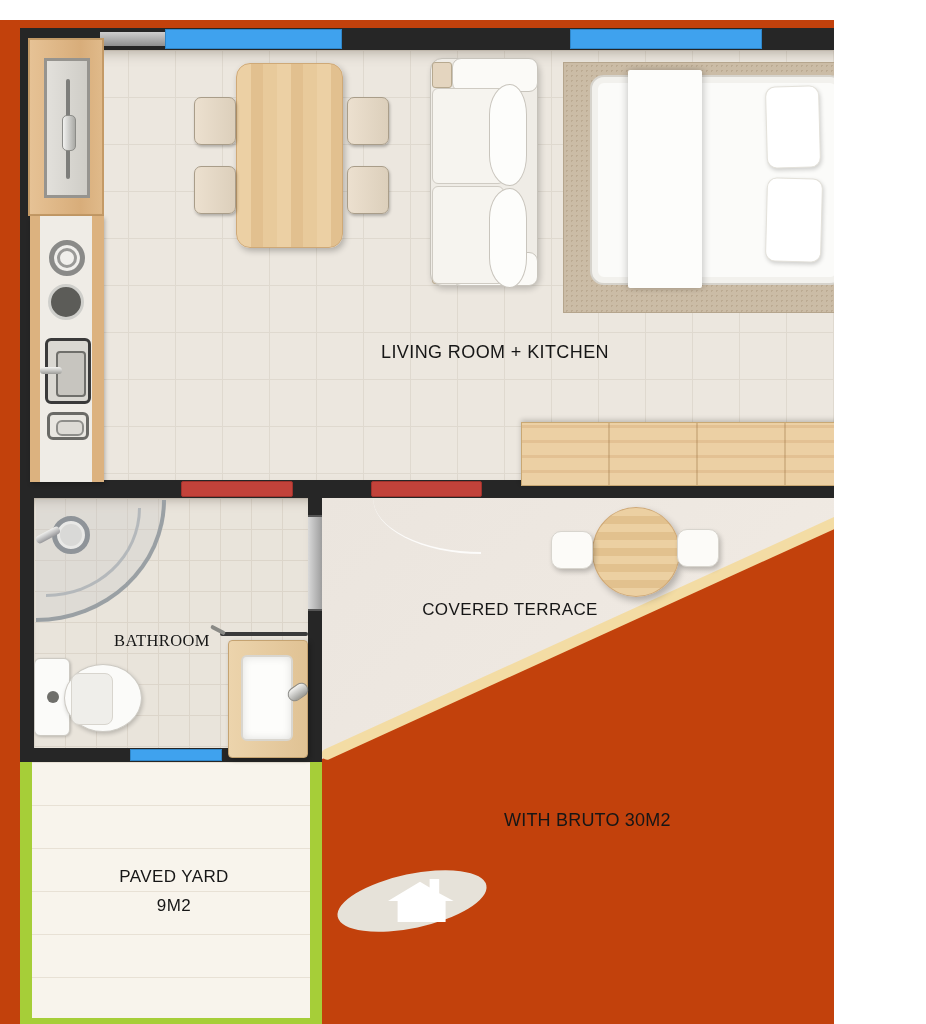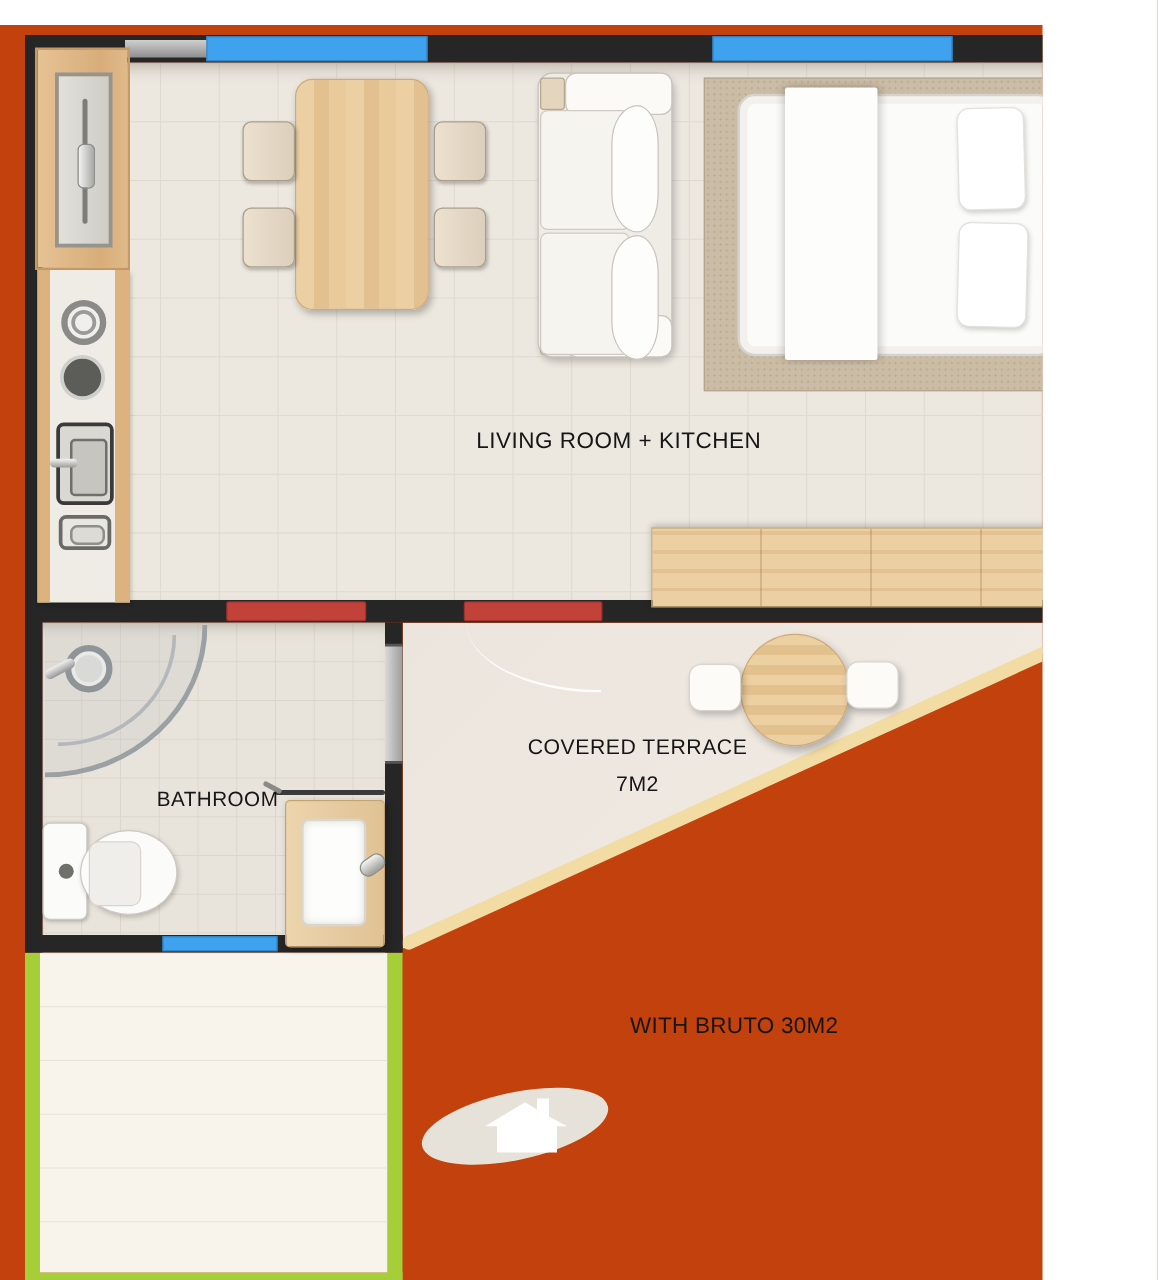--- a/index.html
+++ b/index.html
@@ -242,24 +242,27 @@
     <div class="vanity-basin"></div>
     <div class="vanity-faucet"></div>
   </div>
   <div class="bath-door-line"></div>
 
   <div class="terrace-table"></div>
   <div class="stool" style="left:551px;top:511px;"></div>
   <div class="stool" style="left:677px;top:509px;"></div>
 
   <div class="room-label" style="left:355px;top:322px;width:280px;font-size:18px;">LIVING ROOM + KITCHEN</div>
-  <div class="room-label" style="left:124px;top:611px;width:100px;font-size:16.5px;">BATHROOM</div>
-  <div class="room-label" style="left:395px;top:563px;width:230px;line-height:1.75;">
+  <div class="room-label" style="left:112px;top:611px;width:100px;font-size:16.5px;font-family:Liberation Serif, serif;">BATHROOM</div>
+  <div class="room-label" style="left:395px;top:575px;width:230px;line-height:1.75;">
     <div>COVERED TERRACE</div>
-    <div>7M2</div>
+  </div>
+  <div class="room-label" style="left:90px;top:843px;width:168px;line-height:1.7;">
+    <div>PAVED YARD</div>
+    <div>9M2</div>
   </div>
 
   <div class="notes">
     <div>WITH BRUTO 30M2</div>
   </div>
 
   <div class="wm-ellipse"></div>
   <div class="wm-house"></div>
 
 </div>

